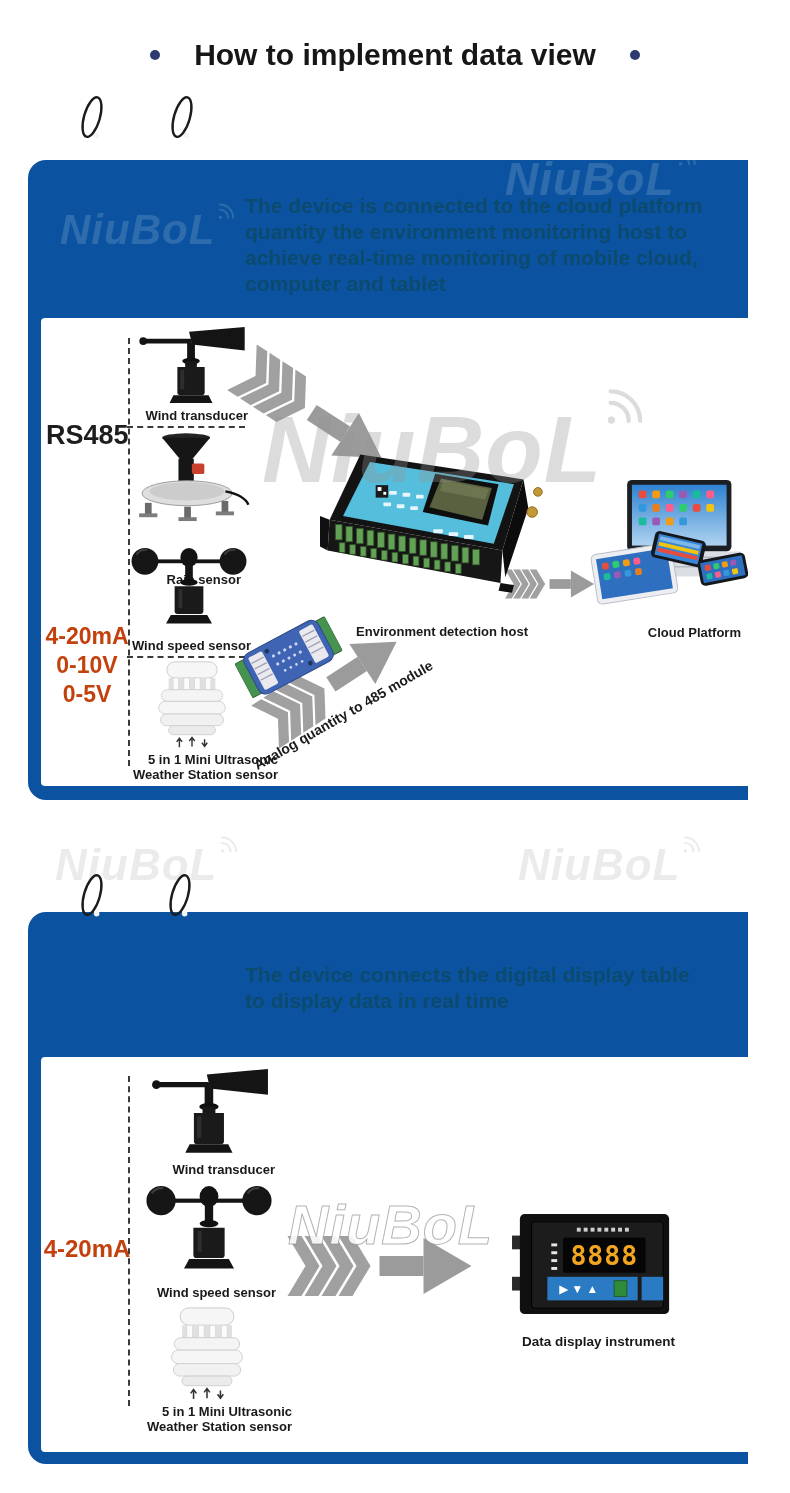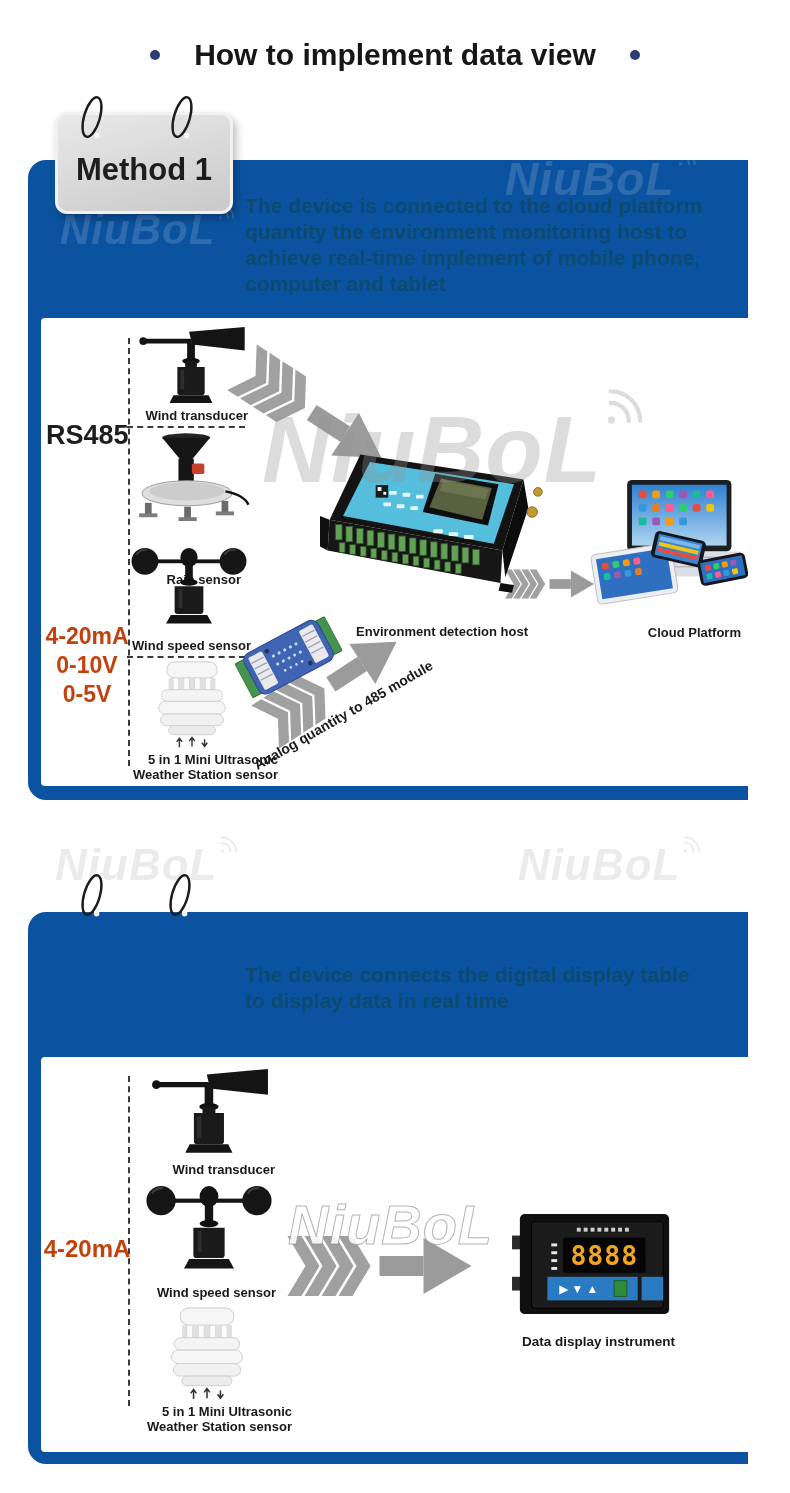--- a/index.html
+++ b/index.html
@@ -75,36 +75,33 @@
   </div>
   <div class="wm wm-on-blue" style="left:505px;top:152px;font-size:46px;">
     <span>NiuBoL</span>
     <svg viewBox="0 0 24 24" fill="none" stroke="currentColor" stroke-width="2.6" stroke-linecap="round">
       <path d="M4,2 A18,18 0 0 1 22,20"></path>
         <path d="M4,9 A11,11 0 0 1 15,20"></path>
         <circle cx="4.5" cy="19.5" r="2.2" fill="currentColor" stroke="none"></circle>
     </svg>
   </div>
 
-  <div id="tag1" class="tag">
-    <span class="tag-label">Method 1</span>
-  </div>
   <svg class="ring" style="left:78px;top:92px;" viewBox="0 0 30 56">
     <ellipse cx="15" cy="27" rx="8.5" ry="22" transform="rotate(16 15 27)" fill="none" stroke="#1c1c1c" stroke-width="2.6"></ellipse>
     <circle cx="20" cy="47" r="3" fill="#f5f5f5"></circle>
   </svg>
   <svg class="ring" style="left:168px;top:92px;" viewBox="0 0 30 56">
     <ellipse cx="15" cy="27" rx="8.5" ry="22" transform="rotate(16 15 27)" fill="none" stroke="#1c1c1c" stroke-width="2.6"></ellipse>
     <circle cx="20" cy="47" r="3" fill="#f5f5f5"></circle>
   </svg>
 
   <div id="desc1" class="desc">
     <div>The device is connected to the cloud platform</div>
     <div>quantity the environment monitoring host to</div>
-    <div>achieve real-time implement of mobile phone,</div>
+    <div>achieve real-time monitoring of mobile cloud,</div>
     <div>computer and tablet</div>
   </div>
 
   <div id="whitebox1" class="whitebox"></div>
 
   <div class="vdash" style="left:128px;top:338px;height:428px;"></div>
   <div class="hdash" style="left:127px;top:426px;width:118px;"></div>
   <div class="hdash" style="left:127px;top:656px;width:118px;"></div>
 
   <div class="img" style="left:133px;top:326px;width:118px;height:80px;">

